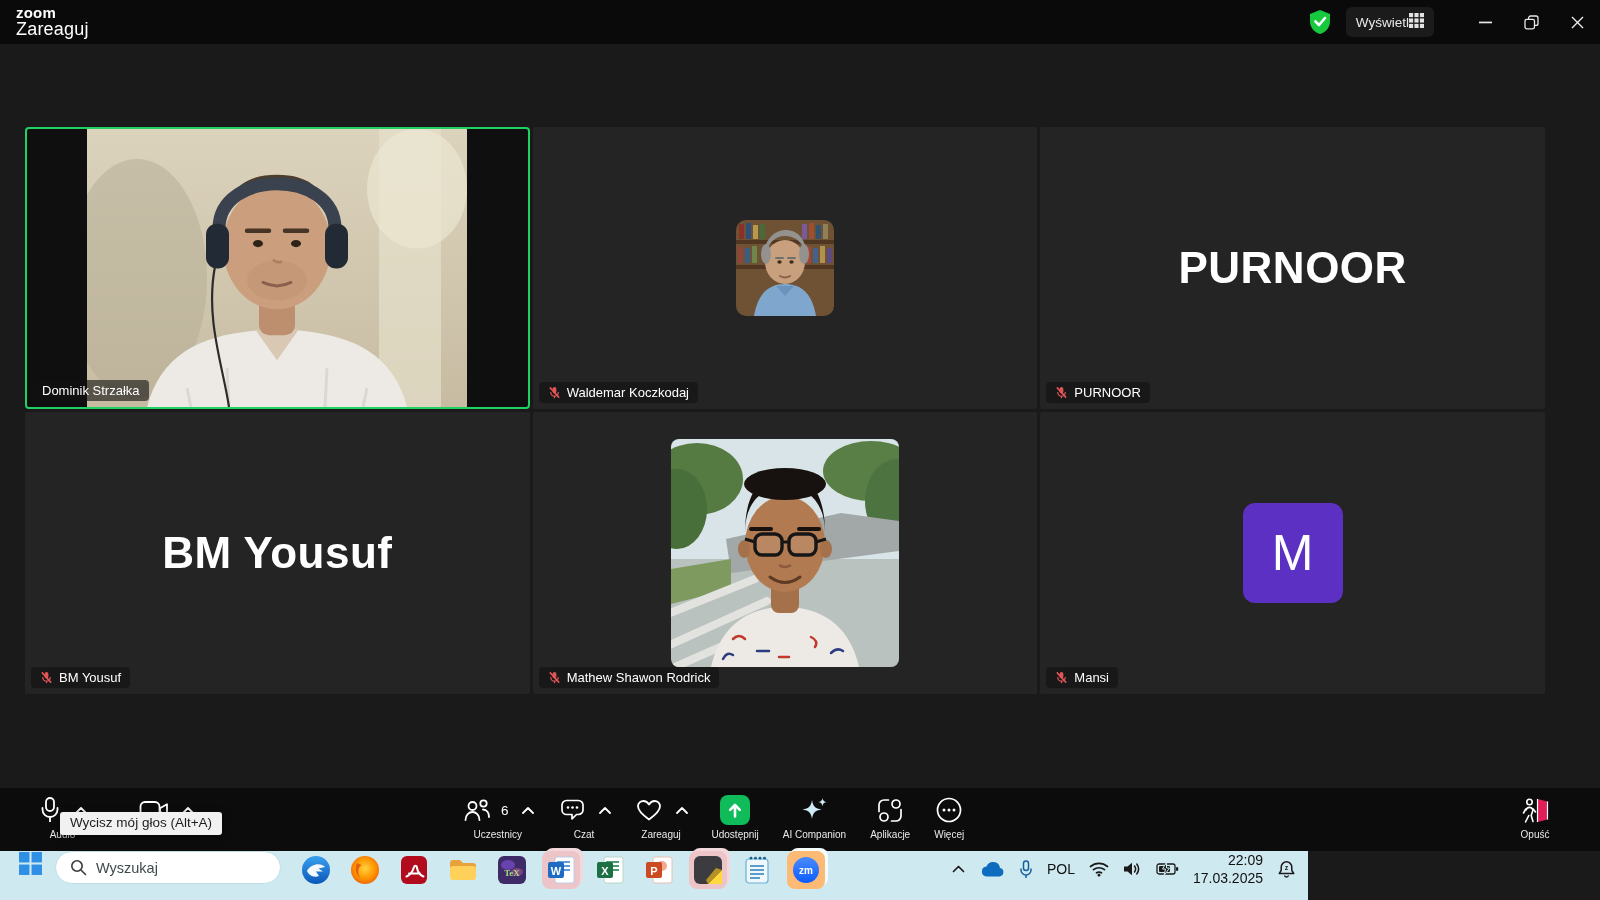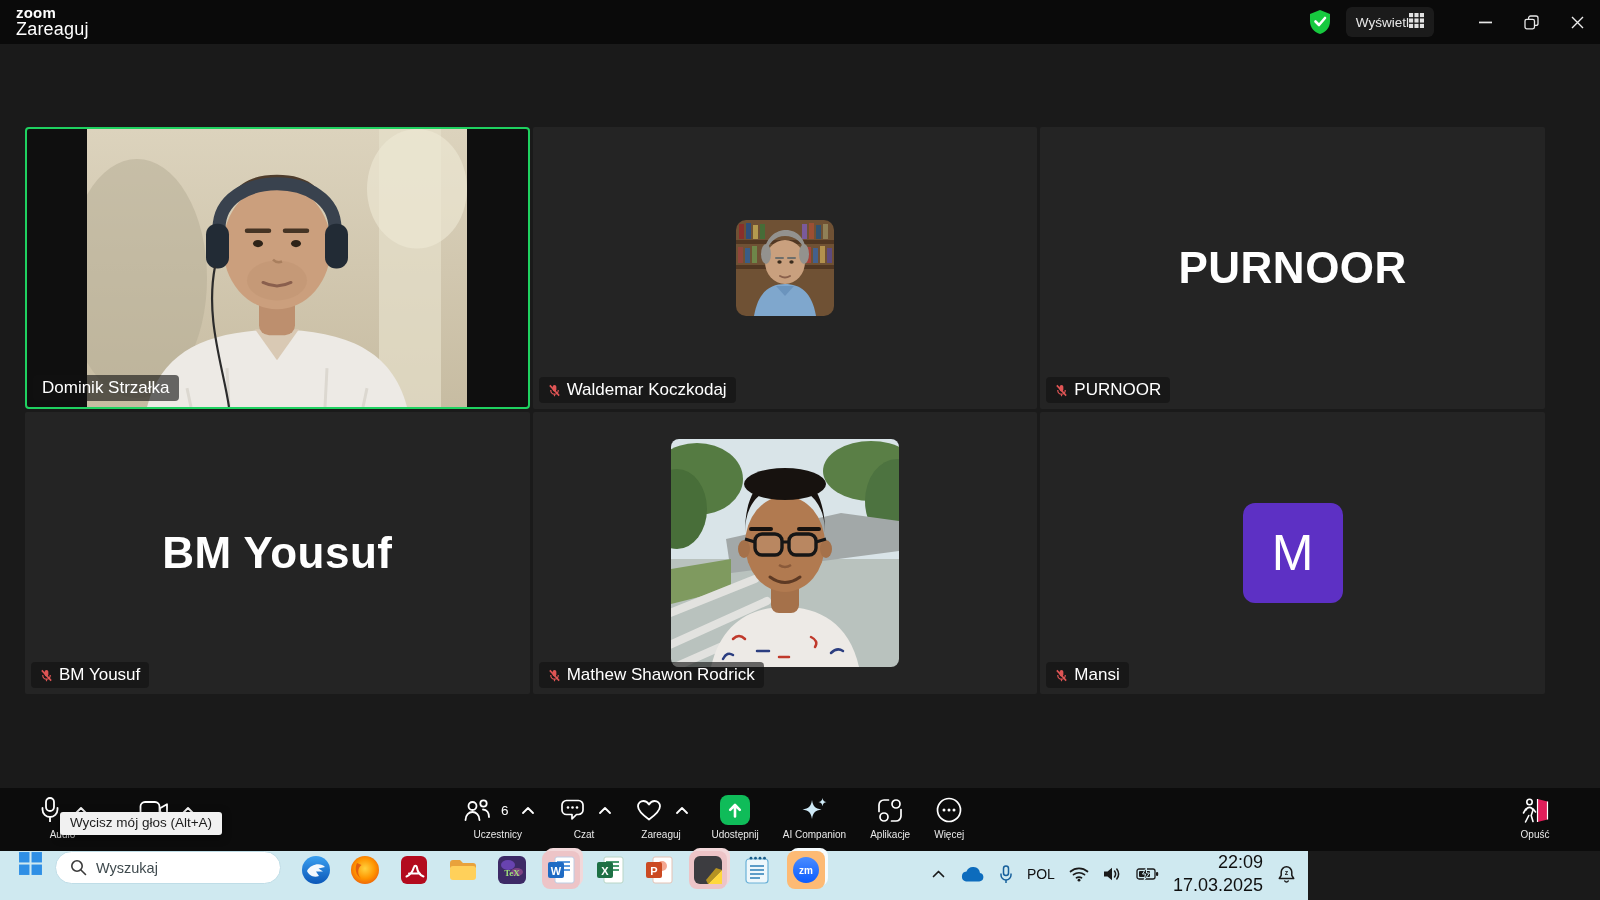--- a/index.html
+++ b/index.html
@@ -18,21 +18,21 @@
 
   
   .gallery { position:absolute; left:25px; top:127px; width:1520px; height:567px; display:grid; grid-template-columns:repeat(3,1fr); grid-template-rows:1fr 1fr; gap:3px; }
   .tile { position:relative; background:#242424; display:flex; align-items:center; justify-content:center; border-radius:2px; overflow:hidden; }
   .tile.active { background:#0f0f0f; border:2.5px solid #1fd160; border-radius:4px; }
   .big-name { color:#fff; font-size:44px; font-weight:bold; letter-spacing:.5px; }
   .avatar { width:100px; height:100px; border-radius:12px; display:flex; align-items:center; justify-content:center; color:#fff; font-size:50px; font-weight:400; }
   .thumb-small { width:98px; height:96px; border-radius:10px; overflow:hidden; }
   .thumb-med { width:228px; height:228px; border-radius:8px; overflow:hidden; }
   .video-large { width:380px; height:278px; }
-  .name-pill { position:absolute; left:6px; bottom:6px; background:rgba(18,18,18,.62); border-radius:4px; padding:3px 9px; color:#fff; font-size:17px; display:flex; align-items:center; gap:6px; z-index:3; white-space:nowrap; }
+  .name-pill { position:absolute; left:6px; bottom:6px; background:rgba(18,18,18,.62); border-radius:4px; padding:3px 9px; color:#fff; font-size:13px; display:flex; align-items:center; gap:6px; z-index:3; white-space:nowrap; }
 
   
   .toolbar { position:absolute; left:0; top:788px; width:1600px; height:63px; background:#0c0c0c; z-index:10; }
   .tb-left { position:absolute; left:26px; top:7px; display:flex; gap:28px; }
   .tb-center { position:absolute; left:450px; top:7px; display:flex; }
   .tb-leave { position:absolute; right:38px; top:7px; }
   .tbtn { display:flex; flex-direction:column; align-items:center; background:transparent; border:none; cursor:pointer; color:#ebebeb; font-family:inherit; padding:0 12px; }
   .trow { height:30px; display:flex; align-items:center; gap:13px; }
   .tlabel { font-size:10px; margin-top:4px; color:#e9e9e9; white-space:nowrap; }
   .count { font-size:13.5px; color:#fff; margin-left:-4px; }
@@ -45,21 +45,21 @@
   .search-pill { display:flex; align-items:center; gap:9px; background:#ffffff; border:1px solid #bfdde7; border-radius:17px; height:33px; width:226px; padding:0 14px; margin-right:16px; }
   .search-input { border:none; outline:none; background:transparent; font-size:14.5px; color:#333; width:160px; font-family:inherit; }
   .search-input::placeholder { color:#3f4a4e; }
   .apps { display:flex; align-items:center; gap:11px; }
   .app { width:38px; height:38px; border-radius:8px; display:flex; align-items:center; justify-content:center; background:transparent; border:none; cursor:pointer; position:relative; }
   .open-pink { background:#edc4c7; box-shadow:3px -3px 0 0 #f2d8da; }
   .active-light { background:#fdba74; box-shadow:3px -3px 0 0 #f6fcfe; }
   .tray { margin-left:auto; display:flex; align-items:center; gap:14px; padding-right:12px; }
   .tray-btn { background:none; border:none; cursor:pointer; display:flex; align-items:center; }
   .lang { font-size:14px; color:#111; }
-  .clock { text-align:right; font-size:18px; color:#101010; line-height:1.3; cursor:pointer; }
+  .clock { text-align:right; font-size:14px; color:#101010; line-height:1.3; cursor:pointer; }
 
   .office-letter { font-weight:bold; }
 </style>
 </head>
 <body>
 
 <div class="screen">
 
   <div class="titlebar">
     <div class="logo">

